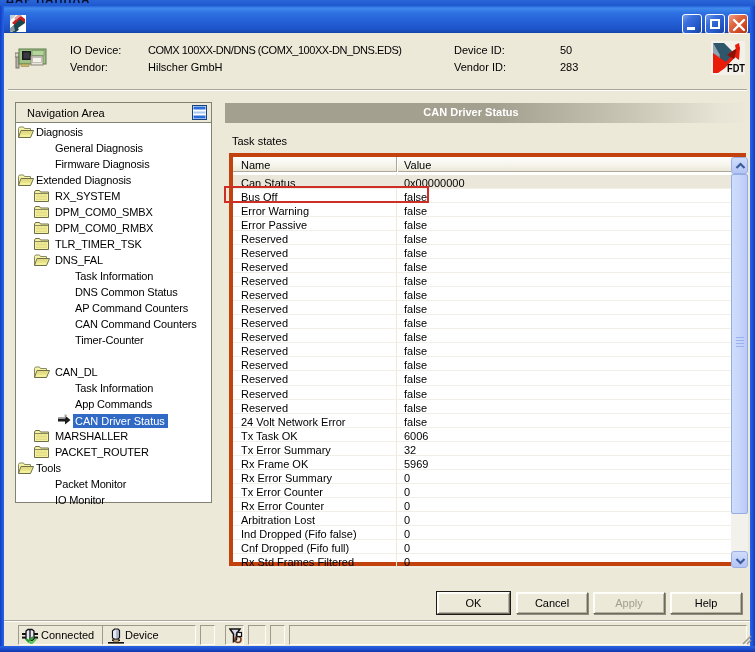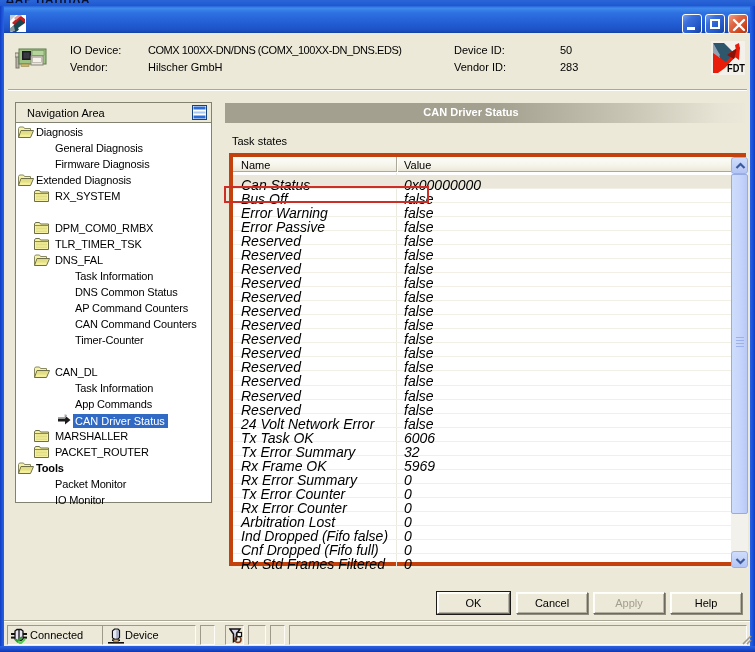--- a/index.html
+++ b/index.html
@@ -44,21 +44,21 @@
 #tbl{left:229px;top:153px;width:517px;height:413px;background:#fff;border:4px solid #c2410c;}
 #thead{position:absolute;left:0;top:0;width:498px;height:15px;
  background:linear-gradient(180deg,#fdfdfb 0%,#f6f4ea 60%,#ebe8d9 100%);
  border-bottom:1px solid #aca899;}
 #thead .tn{left:8px;}
 #thead .tv{left:171px;}
 #thead span{position:absolute;top:2px;font-size:11px;color:#000;}
 #vsep{position:absolute;left:163px;top:0px;width:1px;height:15px;background:#aca899;box-shadow:1px 0 0 #fff;}
 #vsep2{position:absolute;left:163px;top:16px;width:1px;height:395px;background:#eceade;}
 .trow{position:absolute;left:0;width:498px;height:14.07px;border-bottom:1px solid #f1efe6;}
-.trow span{position:absolute;top:2px;font-size:14px;color:#000;white-space:nowrap;font-style:italic;}
+.trow span{position:absolute;top:2px;font-size:11px;color:#000;white-space:nowrap;}
 .trow .tn{left:8px;}
 .trow .tv{left:171px;}
 #redbox{left:224px;top:186px;width:205px;height:17px;border:2px solid #cd2f27;}
 
 #sbar{position:absolute;left:498px;top:0;width:17px;height:411px;background:#f2f1ec;}
 .sbtn{position:absolute;left:0px;width:17px;height:17px;background:linear-gradient(180deg,#cfdcfb,#c2d1f8 50%,#b4c4f4);
  border:1px solid #9ab0e4;border-radius:3px;}
 #sthumb{position:absolute;left:0px;top:17px;width:17px;height:340px;
  background:linear-gradient(90deg,#cdddfc,#c8d6fb 50%,#b8c9f6);border:1px solid #96abe0;border-radius:2px;}
 #sthumb i{position:absolute;left:4px;top:165px;width:8px;height:1px;background:#99b1ec;
@@ -176,20 +176,28 @@
         <span class="tt" style="left:20px">Extended Diagnosis</span>
       </div>
 <div class="ti" style="top:85px;">
         <svg class="fic" style="left:17px" width="18" height="16" viewBox="0 0 18 16">
           <path d="M1.5 13.5 L1.5 4 L2.5 2.5 L6.5 2.5 L7.5 4 L15.5 4 L15.5 13.5 Z" fill="#f6f2a0" stroke="#6e6e48" stroke-width="1"></path>
           <path d="M1.5 5.5 L15.5 5.5" stroke="#8a8a60" stroke-width="1"></path>
           <path d="M3 7 L14 7 M3 8.5 L14 8.5 M3 10 L14 10 M3 11.5 L14 11.5" stroke="#ddd87e" stroke-width="0.8"></path>
         </svg>
         <span class="tt" style="left:39px">RX_SYSTEM</span>
       </div>
+<div class="ti" style="top:101px;">
+        <svg class="fic" style="left:17px" width="18" height="16" viewBox="0 0 18 16">
+          <path d="M1.5 13.5 L1.5 4 L2.5 2.5 L6.5 2.5 L7.5 4 L15.5 4 L15.5 13.5 Z" fill="#f6f2a0" stroke="#6e6e48" stroke-width="1"></path>
+          <path d="M1.5 5.5 L15.5 5.5" stroke="#8a8a60" stroke-width="1"></path>
+          <path d="M3 7 L14 7 M3 8.5 L14 8.5 M3 10 L14 10 M3 11.5 L14 11.5" stroke="#ddd87e" stroke-width="0.8"></path>
+        </svg>
+        <span class="tt" style="left:39px">DPM_COM0_SMBX</span>
+      </div>
 <div class="ti" style="top:117px;">
         <svg class="fic" style="left:17px" width="18" height="16" viewBox="0 0 18 16">
           <path d="M1.5 13.5 L1.5 4 L2.5 2.5 L6.5 2.5 L7.5 4 L15.5 4 L15.5 13.5 Z" fill="#f6f2a0" stroke="#6e6e48" stroke-width="1"></path>
           <path d="M1.5 5.5 L15.5 5.5" stroke="#8a8a60" stroke-width="1"></path>
           <path d="M3 7 L14 7 M3 8.5 L14 8.5 M3 10 L14 10 M3 11.5 L14 11.5" stroke="#ddd87e" stroke-width="0.8"></path>
         </svg>
         <span class="tt" style="left:39px">DPM_COM0_RMBX</span>
       </div>
 <div class="ti" style="top:133px;">
         <svg class="fic" style="left:17px" width="18" height="16" viewBox="0 0 18 16">
@@ -252,21 +260,21 @@
         <span class="tt" style="left:39px">MARSHALLER</span>
       </div>
 <div class="ti" style="top:341px;">
         <svg class="fic" style="left:17px" width="18" height="16" viewBox="0 0 18 16">
           <path d="M1.5 13.5 L1.5 4 L2.5 2.5 L6.5 2.5 L7.5 4 L15.5 4 L15.5 13.5 Z" fill="#f6f2a0" stroke="#6e6e48" stroke-width="1"></path>
           <path d="M1.5 5.5 L15.5 5.5" stroke="#8a8a60" stroke-width="1"></path>
           <path d="M3 7 L14 7 M3 8.5 L14 8.5 M3 10 L14 10 M3 11.5 L14 11.5" stroke="#ddd87e" stroke-width="0.8"></path>
         </svg>
         <span class="tt" style="left:39px">PACKET_ROUTER</span>
       </div>
-<div class="ti" style="top:357px;font-weight:bold;">
+<div class="ti" style="top:357px;">
         <svg class="fic" style="left:1px" width="18" height="16" viewBox="0 0 18 16">
           <path d="M1.5 13.5 L1.5 4.5 L2.5 3 L6.5 3 L7.5 4.5 L13.5 4.5 L13.5 6.5" fill="#f6f2a8" stroke="#8a8a60" stroke-width="1"></path>
           <path d="M1.5 13.5 L4 6.5 L16.5 6.5 L13.5 13.5 Z" fill="#f3ef9a" stroke="#6e6e48" stroke-width="1"></path>
           <path d="M4.6 7.5 L15 7.5 M4.2 8.7 L14.6 8.7 M3.8 9.9 L14 9.9" stroke="#d9d478" stroke-width="0.8" fill="none"></path>
         </svg>
         <span class="tt" style="left:20px">Tools</span>
       </div>
 <div class="ti" style="top:373px;">
         <span class="tt" style="left:39px">Packet Monitor</span>
       </div>
@@ -415,21 +423,21 @@
   </div>
  </div>
  <div class="abs" id="redbox"></div>
 
  <div class="btn" id="okbtn">OK</div>
  <div class="btn" id="cancelbtn">Cancel</div>
  <div class="btn" id="applybtn">Apply</div>
  <div class="btn" id="helpbtn">Help</div>
 
  <div class="abs" style="left:4px;top:620px;width:746px;height:2px;border-top:1px solid #aca899;border-bottom:1px solid #fff;"></div>
- <div class="pane" style="left:7px;width:96px">
+ <div class="pane" style="left:18px;width:96px">
   <svg style="position:absolute;left:3px;top:2px" width="16" height="16" viewBox="0 0 16 16">
     <rect x="0" y="5" width="4" height="2" fill="#111"></rect>
         <rect x="0" y="8.6" width="4" height="2" fill="#111"></rect>
     <rect x="12" y="5" width="4" height="2" fill="#111"></rect>
         <rect x="12" y="8.6" width="4" height="2" fill="#111"></rect>
     <path d="M4 3 L6 1.5 L10 1.5 L12 3 L12 11 L10 12.5 L6 12.5 L4 11 Z" fill="#e8e4f4" stroke="#111" stroke-width="1.3"></path>
     <path d="M8 1.5 L8 12.5" stroke="#111" stroke-width="1.3"></path>
     <path d="M4 11 L6.5 13.5 L11 9" stroke="#2ca02c" stroke-width="2" fill="none"></path>
     <path d="M7 13.5 L9.5 15.5 L14 11" stroke="#55c855" stroke-width="2" fill="none"></path>
   </svg>

